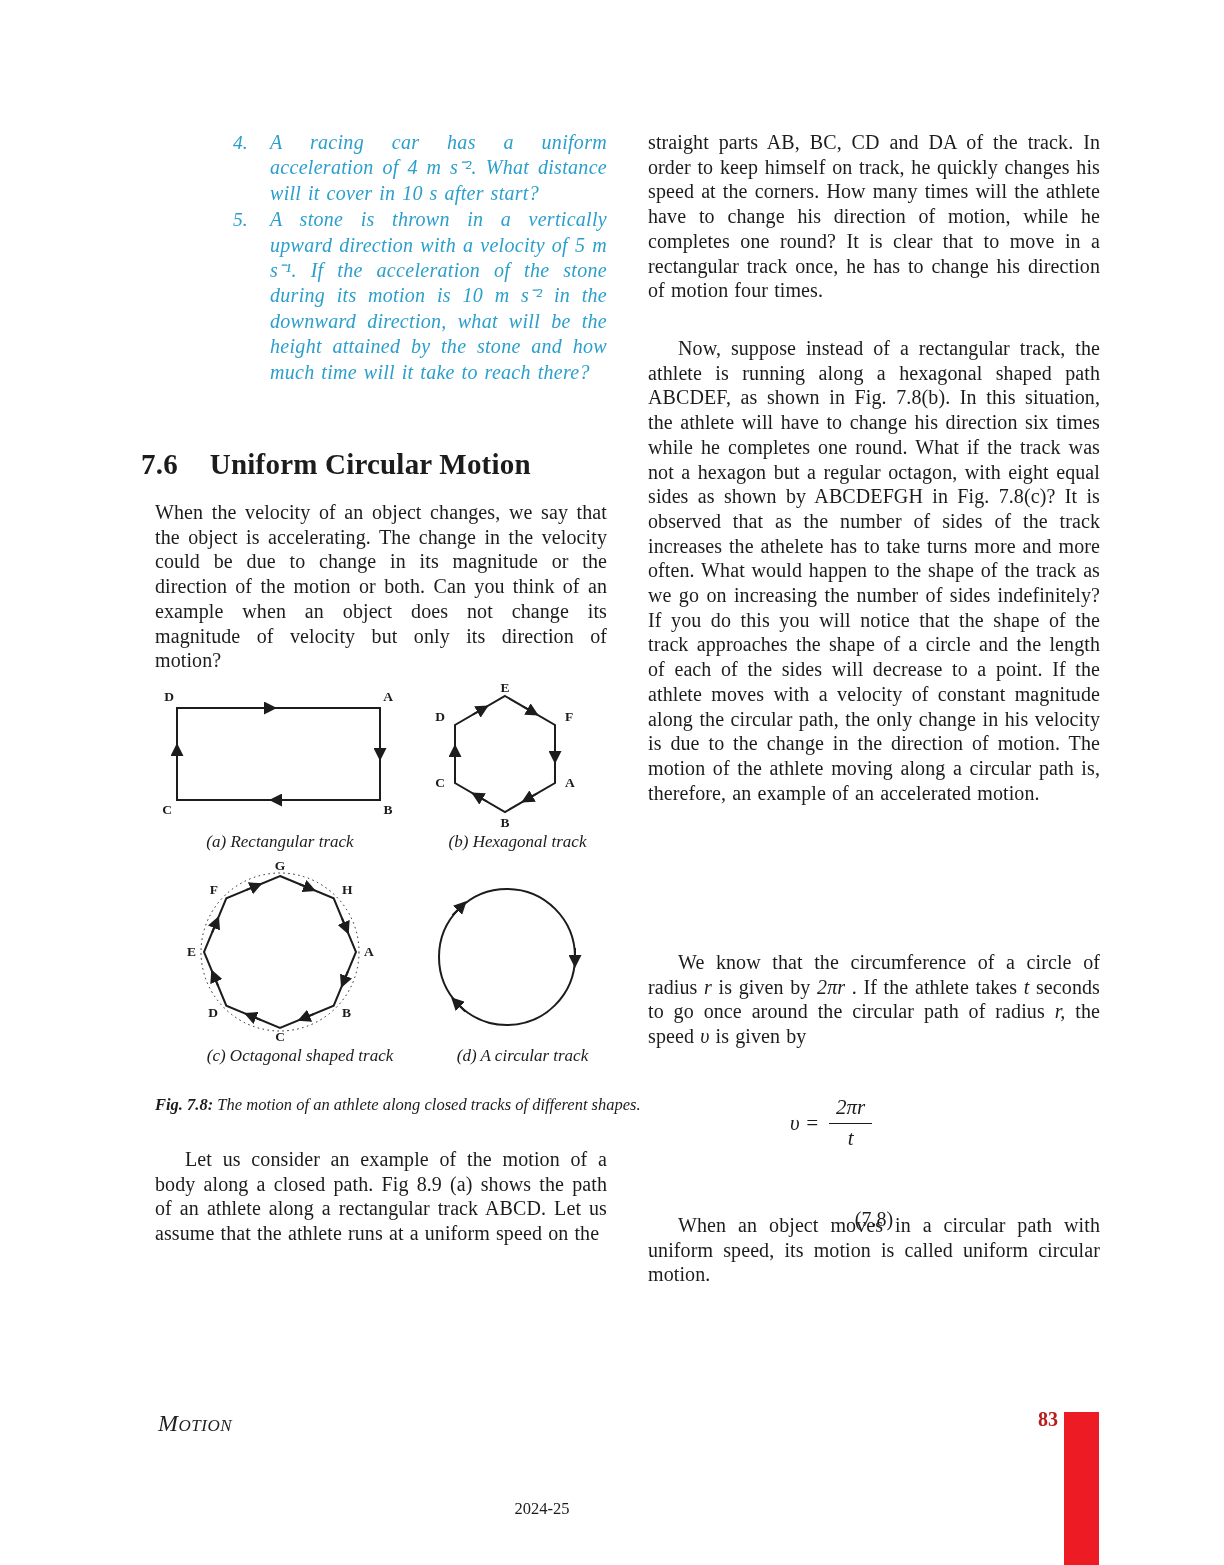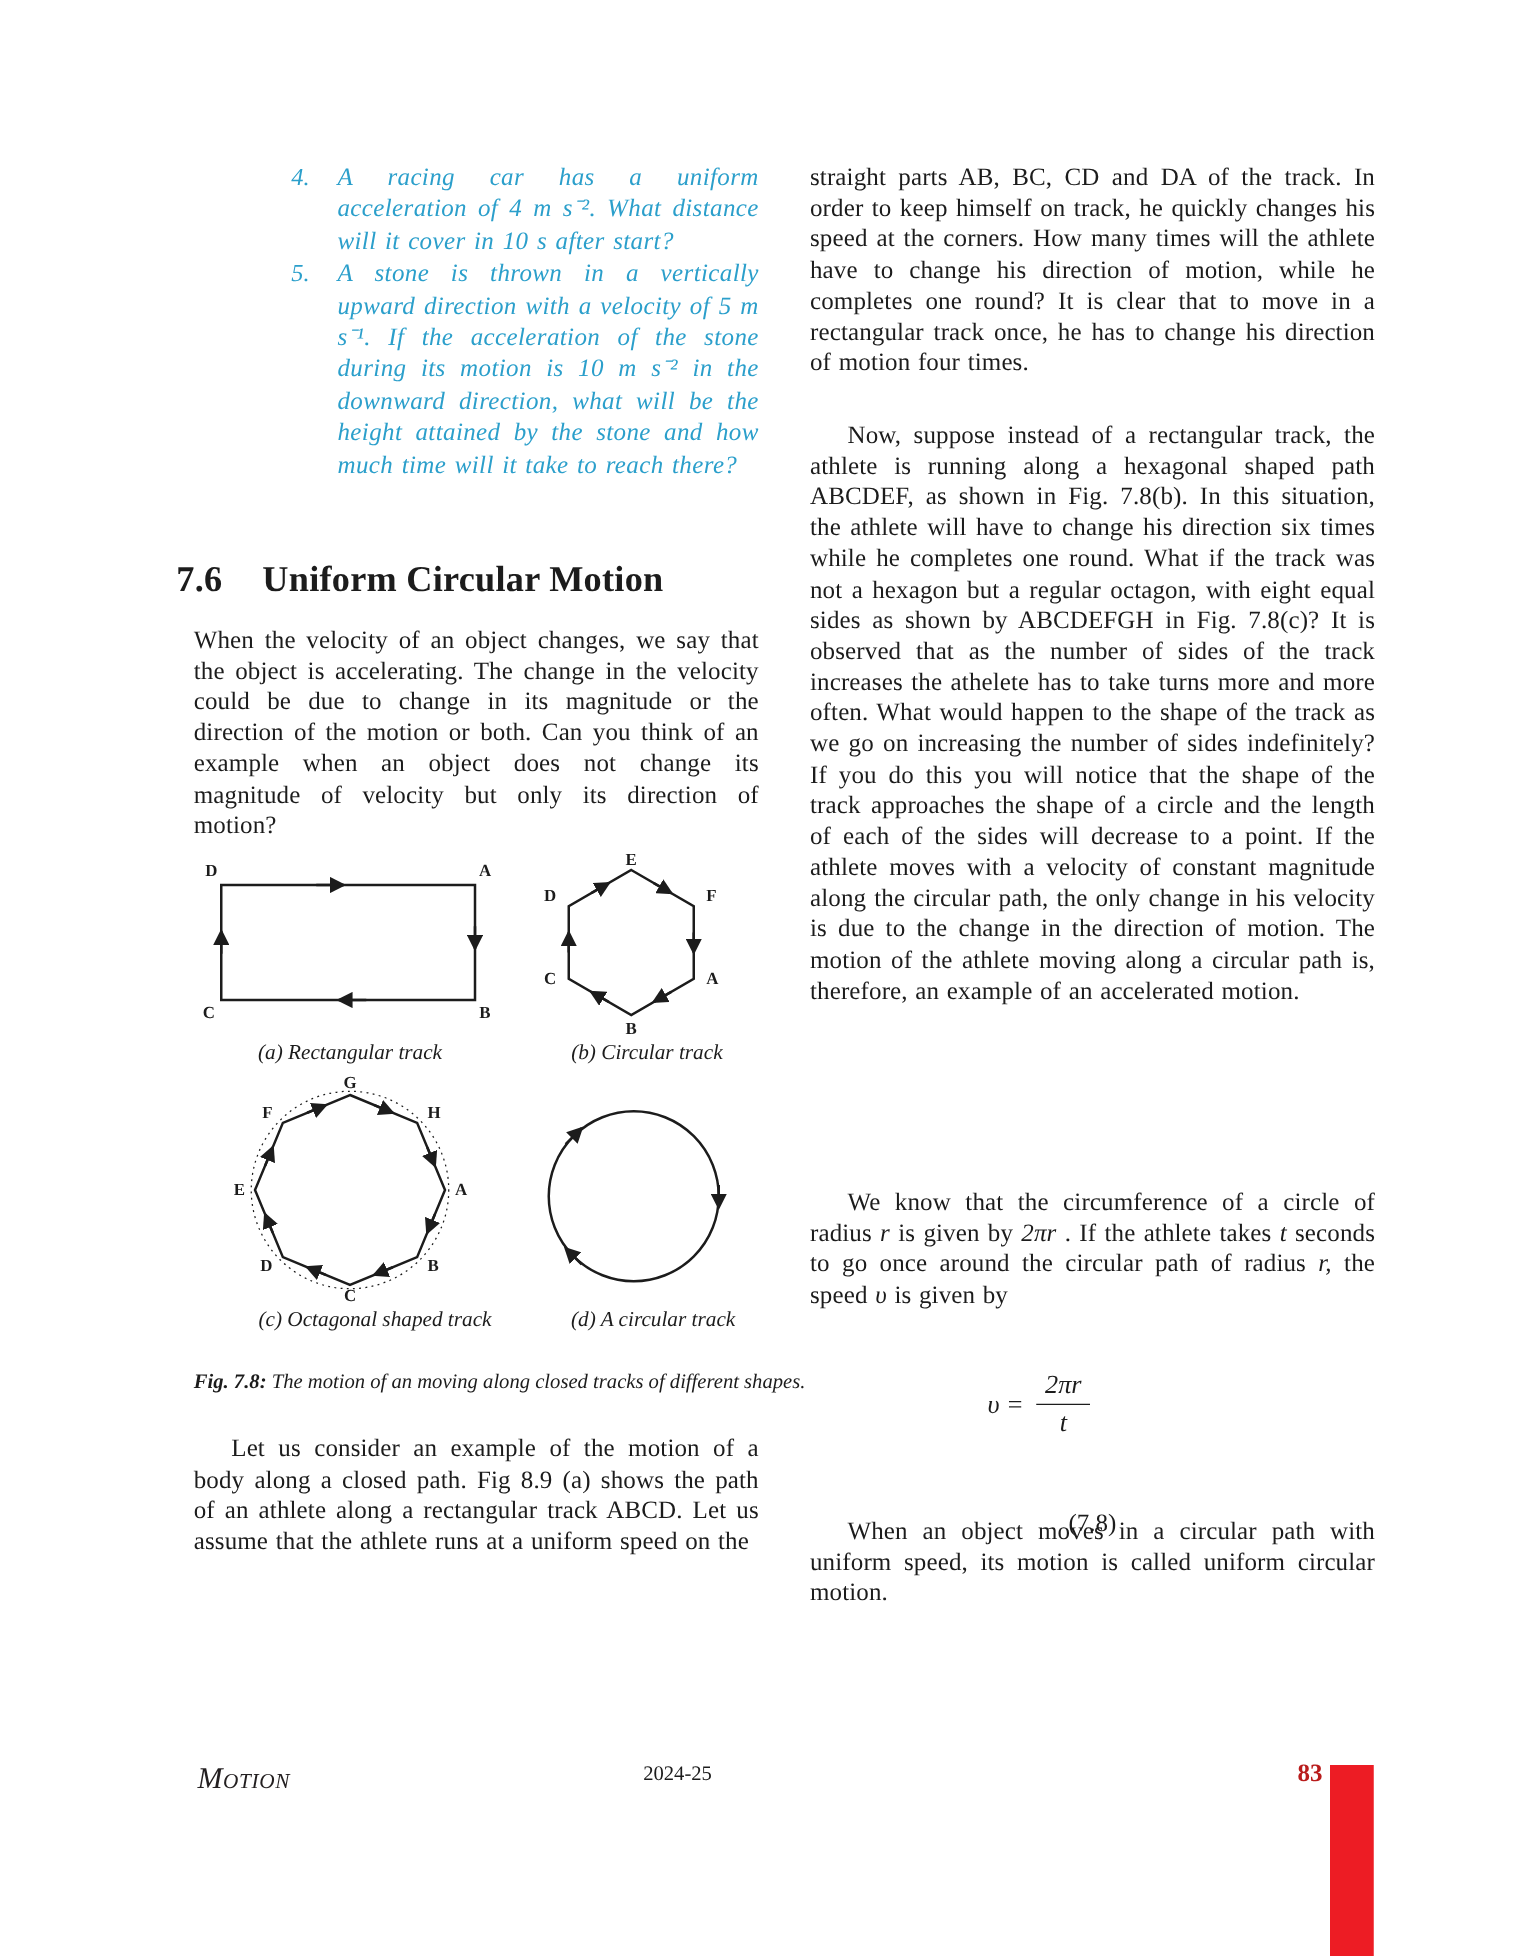--- a/index.html
+++ b/index.html
@@ -84,21 +84,21 @@
       <text x="410" y="38" text-anchor="start">F</text>
       <text x="410" y="104" text-anchor="start">A</text>
       <text x="350" y="144" text-anchor="middle">B</text>
       <text x="290" y="104" text-anchor="end">C</text>
       <text x="290" y="38" text-anchor="end">D</text>
     </g>
   </svg>
 
   <div class="abs" style="left:155px;top:832px;width:455px;height:24px;">
     <span class="abs fig-caption" style="left:0;width:250px;text-align:center;">(a) Rectangular track</span>
-    <span class="abs fig-caption" style="left:270px;width:185px;text-align:center;">(b) Circular track</span>
+    <span class="abs fig-caption" style="left:270px;width:185px;text-align:center;">(b) Hexagonal track</span>
   </div>
 
   <svg class="abs" style="left:155px;top:860px;" width="455" height="182" viewBox="0 0 455 182">
     <defs>
       <marker id="arr2" viewBox="0 0 10 10" refX="8.5" refY="5" markerWidth="6.5" markerHeight="6.5" orient="auto">
         <path d="M0,0 L10,5 L0,10 z" fill="#1c1c1c"></path>
       </marker>
     </defs>
 
     <g>
@@ -130,21 +130,21 @@
     </g>
   </svg>
 
   <div class="abs" style="left:155px;top:1046px;width:455px;height:24px;">
     <span class="abs fig-caption" style="left:0;width:290px;text-align:center;">(c) Octagonal shaped track</span>
     <span class="abs fig-caption" style="left:280px;width:175px;text-align:center;">(d) A circular track</span>
   </div>
 
   <div class="abs figcap-block" style="left:155px;top:1094px;width:455px;">
     <span class="figcap-label">Fig. 7.8:</span>
-    <span>The motion of an moving along closed tracks of different shapes.</span>
+    <span>The motion of an athlete along closed tracks of different shapes.</span>
   </div>
 
   <div class="abs body-text indent" style="left:155px;top:1147px;width:452px;">Let us consider an example of the motion of a body along a closed path. Fig 8.9 (a) shows the path of an athlete along a rectangular track ABCD. Let us assume that the athlete runs at a uniform speed on the</div>
 
   <div class="abs body-text" style="left:648px;top:130px;width:452px;">straight parts AB, BC, CD and DA of the track. In order to keep himself on track, he quickly changes his speed at the corners. How many times will the athlete have to change his direction of motion, while he completes one round? It is clear that to move in a rectangular track once, he has to change his direction of motion four times.</div>
 
   <div class="abs body-text indent" style="left:648px;top:336px;width:452px;">Now, suppose instead of a rectangular track, the athlete is running along a hexagonal shaped path ABCDEF, as shown in Fig. 7.8(b). In this situation, the athlete will have to change his direction six times while he completes one round. What if the track was not a hexagon but a regular octagon, with eight equal sides as shown by ABCDEFGH in Fig. 7.8(c)? It is observed that as the number of sides of the track increases the athelete has to take turns more and more often. What would happen to the shape of the track as we go on increasing the number of sides indefinitely? If you do this you will notice that the shape of the track approaches the shape of a circle and the length of each of the sides will decrease to a point. If the athlete moves with a velocity of constant magnitude along the circular path, the only change in his velocity is due to the change in the direction of motion. The motion of the athlete moving along a circular path is, therefore, an example of an accelerated motion.</div>
 
   <div class="abs body-text indent" style="left:648px;top:950px;width:452px;"><span>We know that the circumference of a circle of radius </span><span class="it">r</span><span> is given by </span><span class="it">2πr</span><span> . If the athlete takes </span><span class="it">t</span><span> seconds to go once around the circular path of radius </span><span class="it">r,</span><span> the speed </span><span class="it">υ</span><span> is given by</span></div>
 
@@ -155,15 +155,15 @@
       <span class="den">t</span>
     </span>
   </div>
   <div class="abs eq-number" style="left:648px;top:1160px;width:452px;">(7.8)</div>
 
   <div class="abs body-text indent" style="left:648px;top:1213px;width:452px;">When an object moves in a circular path with uniform speed, its motion is called uniform circular motion.</div>
 
   <div class="abs footer-left" style="left:158px;top:1410px;">Motion</div>
   <div class="abs page-number" style="left:1028px;top:1408px;width:30px;text-align:right;">83</div>
   <div class="abs red-bar" style="left:1064px;top:1412px;width:35px;height:153px;"></div>
-  <div class="abs year" style="left:0;top:1409px;width:1084px;">2024-25</div>
+  <div class="abs year" style="left:0;top:1499px;width:1084px;">2024-25</div>
 
 </div>
 
 </body></html>

